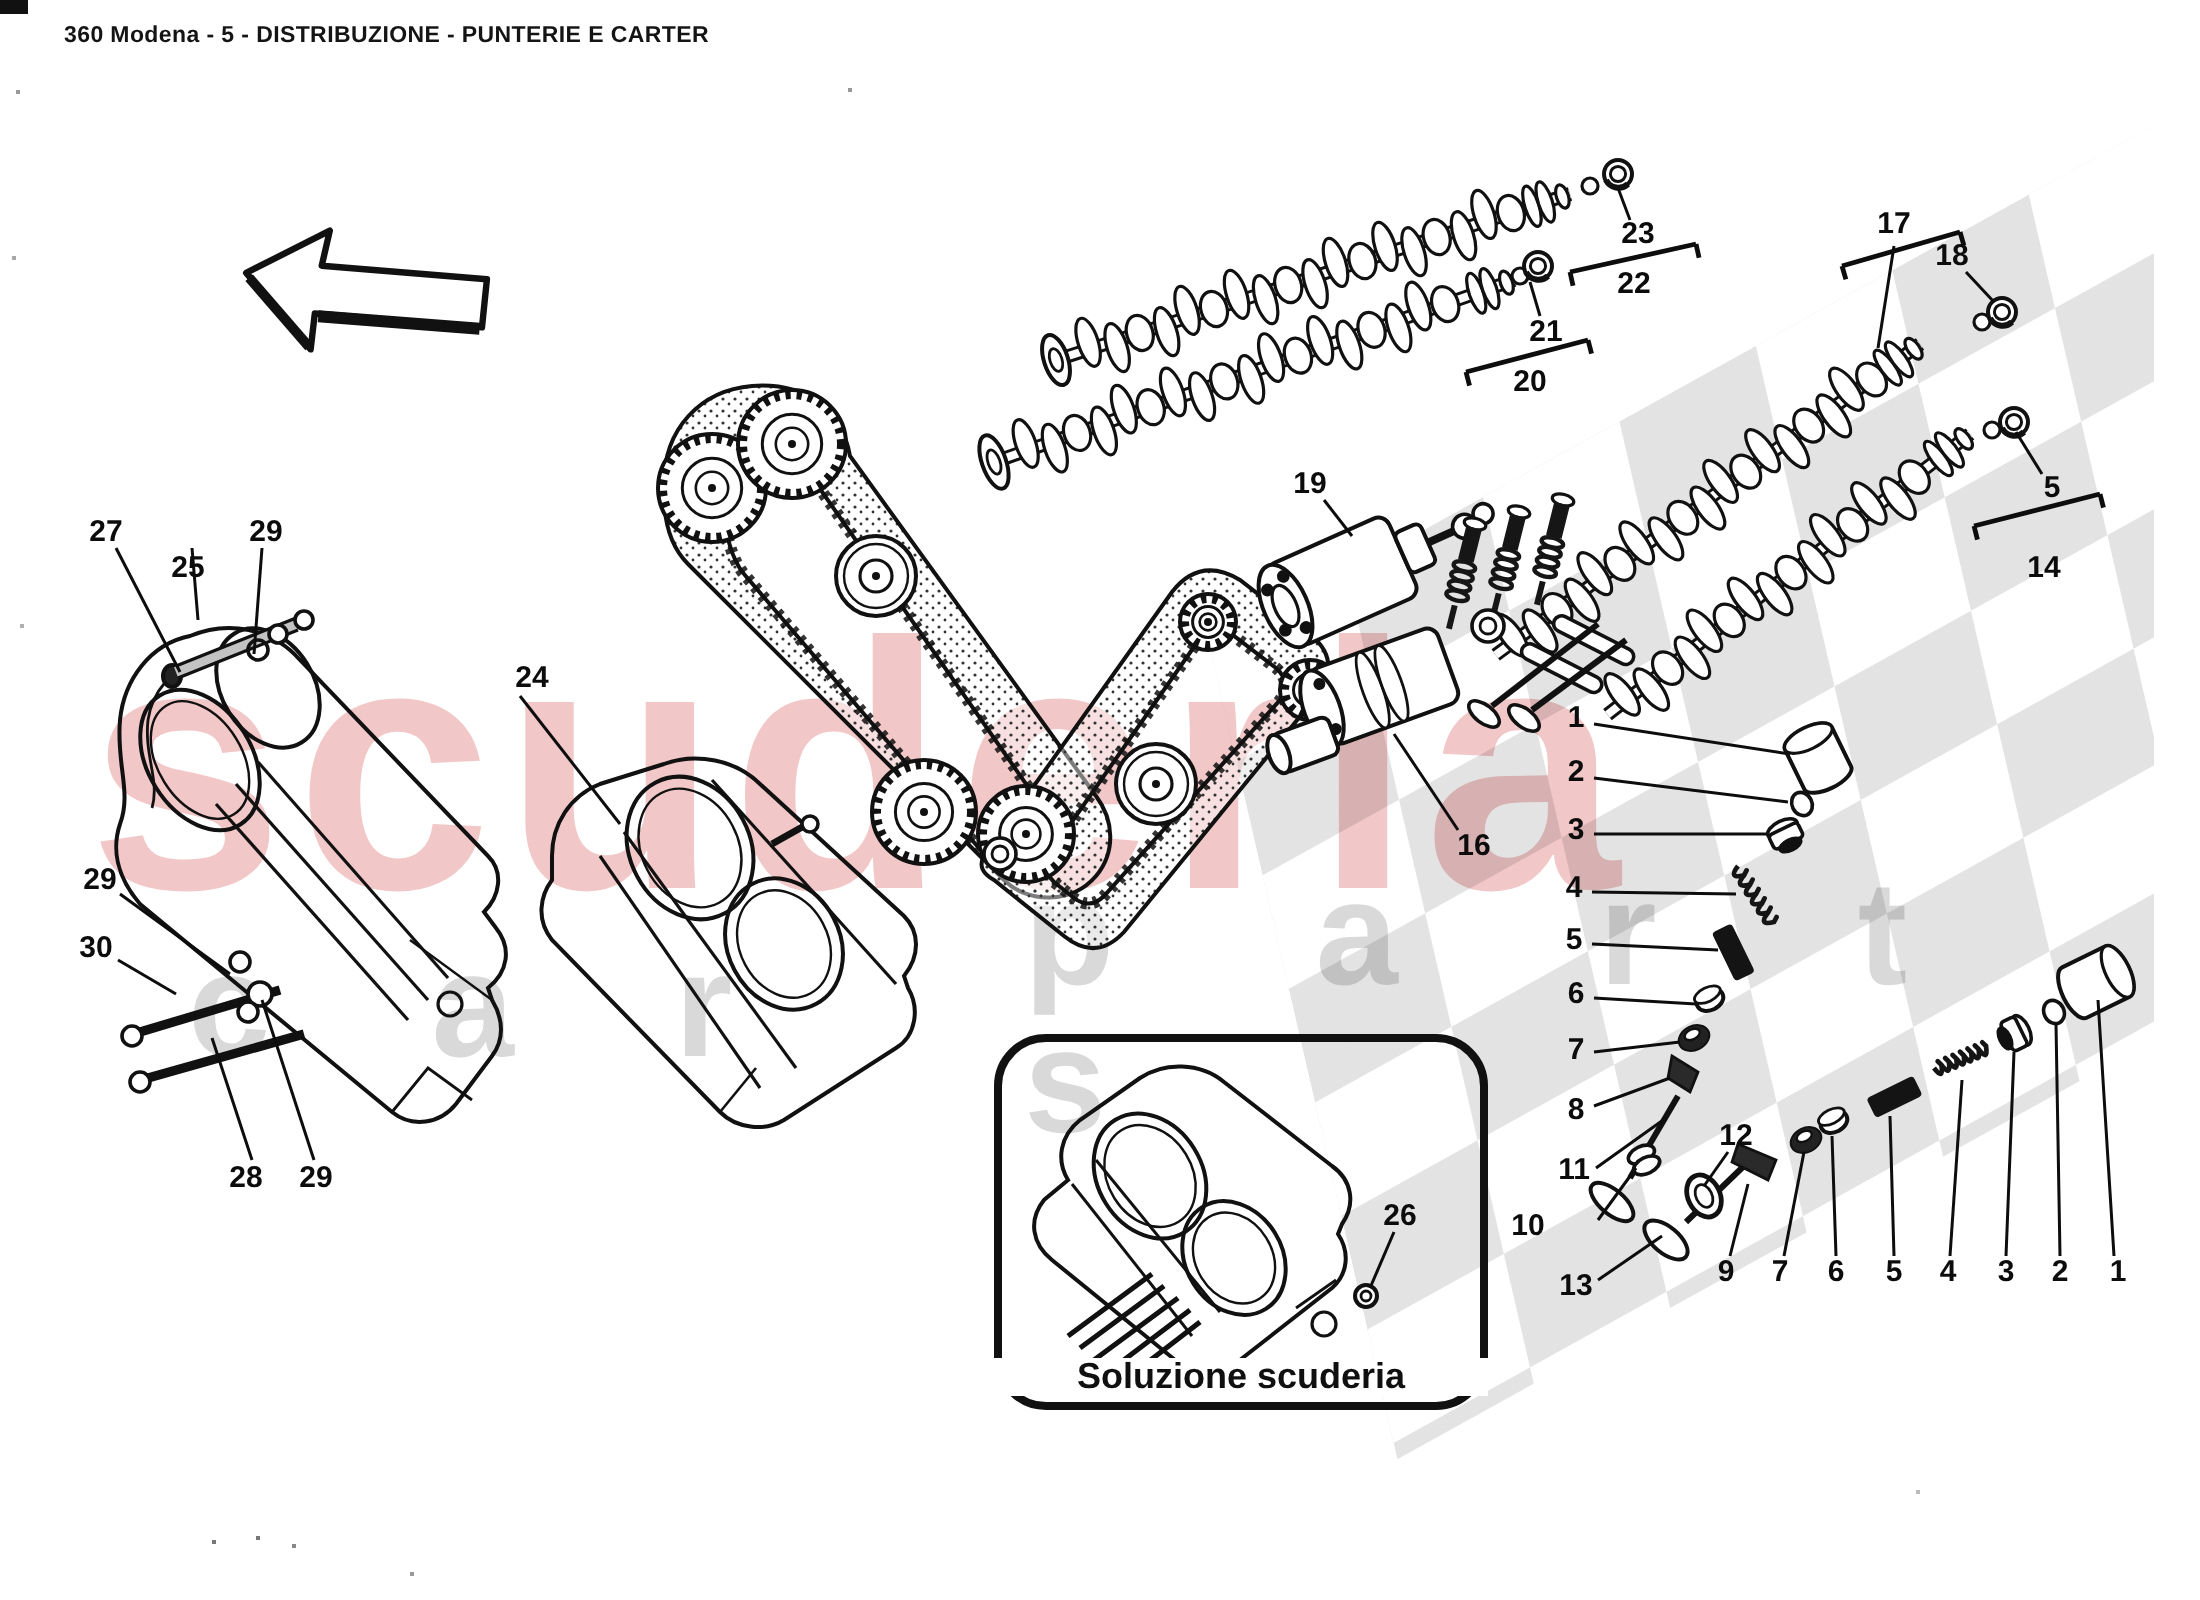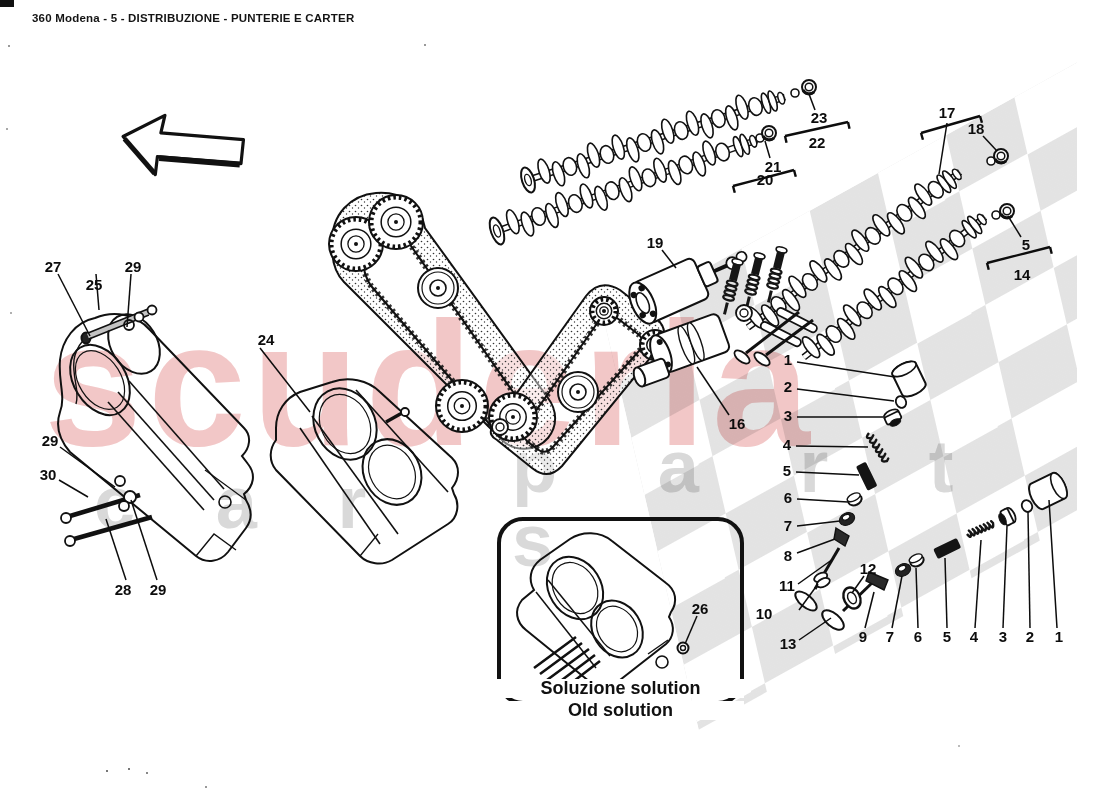--- a/index.html
+++ b/index.html
@@ -540,25 +540,25 @@
       <div class="co" style="left: 94px; top: 284px;">25</div>
       <div class="co" style="left: 133px; top: 266px;">29</div>
       <div class="co" style="left: 252px; top: 339px; margin-left: 14px;">24</div>
       <div class="co" style="left: 50px; top: 440px;">29</div>
       <div class="co" style="left: 48px; top: 474px;">30</div>
       <div class="co" style="left: 123px; top: 589px;">28</div>
       <div class="co" style="left: 158px; top: 589px;">29</div>
       <div class="co" style="left: 819px; top: 117px;">23</div>
       <div class="co" style="left: 817px; top: 142px;">22</div>
       <div class="co" style="left: 773px; top: 166px;">21</div>
-      <div class="co" style="left: 765px; top: 179px;">20</div>
+      <div class="co" style="left: 765px; top: 191px;">20</div>
       <div class="co" style="left: 947px; top: 112px;">17</div>
       <div class="co" style="left: 976px; top: 128px;">18</div>
       <div class="co" style="left: 1026px; top: 244px;">5</div>
-      <div class="co" style="left: 1022px; top: 274px;">14</div>
+      <div class="co" style="left: 1022px; top: 284px;">14</div>
       <div class="co" style="left: 655px; top: 242px; text-align: right;">19</div>
       <div class="co" style="left: 737px; top: 423px;">16</div>
       <div class="co" style="left: 700px; top: 608px;">26</div>
       <div class="co" style="left: 788px; top: 359px;">1</div>
       <div class="co" style="left: 788px; top: 386px;">2</div>
       <div class="co" style="left: 788px; top: 415px;">3</div>
       <div class="co" style="left: 787px; top: 444px;">4</div>
       <div class="co" style="left: 787px; top: 470px;">5</div>
       <div class="co" style="left: 788px; top: 497px;">6</div>
       <div class="co" style="left: 788px; top: 525px;">7</div>
@@ -570,15 +570,14 @@
       <div class="co" style="left: 863px; top: 636px;">9</div>
       <div class="co" style="left: 890px; top: 636px;">7</div>
       <div class="co" style="left: 918px; top: 636px;">6</div>
       <div class="co" style="left: 947px; top: 636px;">5</div>
       <div class="co" style="left: 974px; top: 636px;">4</div>
       <div class="co" style="left: 1003px; top: 636px;">3</div>
       <div class="co" style="left: 1030px; top: 636px;">2</div>
       <div class="co" style="left: 1059px; top: 636px;">1</div>
     </div>
 
-  <div id="inset-cap1" class="inset-caption">Soluzione solution</div>
-  <div id="inset-cap2" class="inset-caption">Old solution</div>
+  <div id="inset-cap1" class="inset-caption">Soluzione scuderia</div>
 </div>
 
 </body></html>

